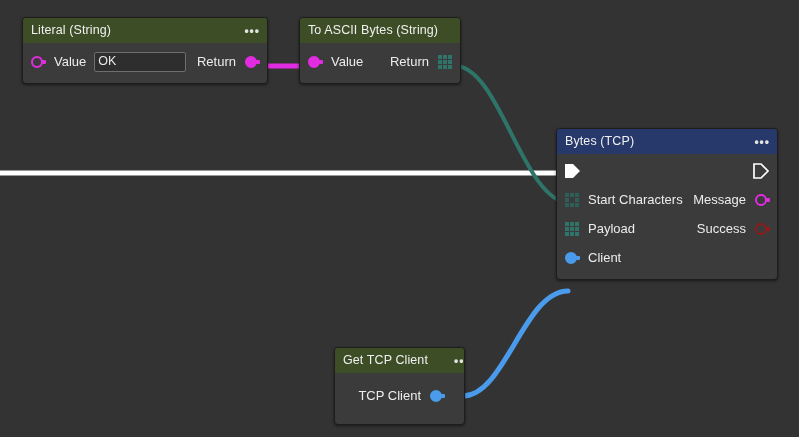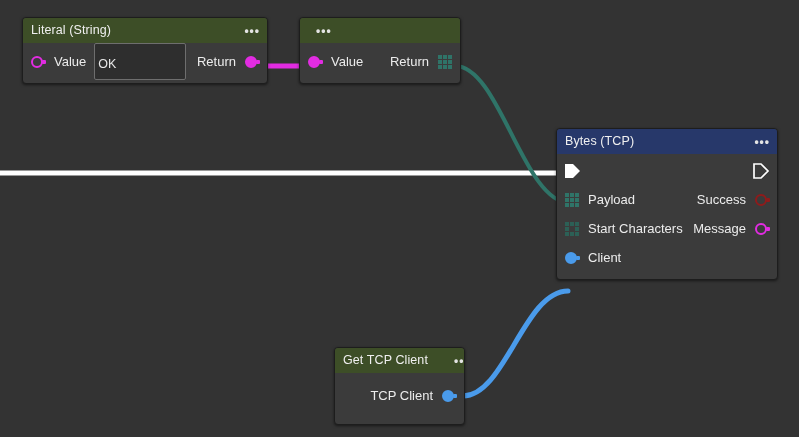--- a/index.html
+++ b/index.html
@@ -133,42 +133,42 @@
   .exec {
     position: relative;
     width: 18px; height: 20px;
     flex: 0 0 18px;
   }
   .exec svg { display: block; }
 
   
   .valuebox {
     width: 92px;
-    height: 37px;
+    height: 20px;
     background: #2e2e2e;
     border: 1px solid #6e6e6e;
     border-radius: 2px;
     margin-left: 8px;
     color: #e8e8e8;
     font-size: 12.5px;
     line-height: 17px;
-    padding: 12px 3px;
+    padding: 0 3px;
     box-sizing: border-box;
     white-space: nowrap;
     overflow: hidden;
   }
 
   
   #node-literal      { left: 22px;  top: 17px;  width: 246px; }
   #node-ascii        { left: 299px; top: 17px;  width: 162px; }
   #node-send         { left: 556px; top: 128px; width: 222px; }
   #node-gettcpclient { left: 334px; top: 347px; width: 131px; }
 
   #node-send .node-body { padding-top: 2px; }
-  #node-gettcpclient .node-body { padding: 8px 0 14px 0; }
+  #node-gettcpclient .node-body { padding: 8px 12px 14px 0; }
 </style>
 </head>
 <body>
 
 <div id="canvas">
 
   <svg id="wires" viewBox="0 0 799 437" width="799" height="437">
 
     <path d="M -4 173 L 560 173" stroke="#ffffff" stroke-width="5" fill="none"></path>
 
@@ -197,20 +197,21 @@
         <span class="port">
           <span class="circ fill-magenta"></span>
             <span class="nub magenta"></span>
         </span>
       </div>
     </div>
   </div>
 
   <div class="node" id="node-ascii">
     <div class="node-header green">
+      <span class="node-title">To ASCII Bytes (String)</span>
       <span class="dots">•••</span>
     </div>
     <div class="node-body">
       <div class="row">
         <span class="port">
           <span class="circ fill-magenta"></span>
             <span class="nub magenta"></span>
         </span>
         <span class="lbl in">Value</span>
         <span class="spacer"></span>
@@ -248,61 +249,61 @@
         <span class="spacer"></span>
         <span class="exec">
           <svg width="18" height="20" viewBox="0 0 18 20">
             <path d="M 2 3 L 9 3 L 16 10 L 9 17 L 2 17 Z" fill="none" stroke="#ffffff" stroke-width="1.7"></path>
           </svg>
         </span>
       </div>
 
       <div class="row">
         <span class="port">
+          <span class="grid-port partial">
+              <i></i>
+              <i></i>
+              <i></i>
+              <i></i>
+              <i></i>
+              <i></i>
+              <i></i>
+              <i></i>
+              <i></i>
+            </span>
+        </span>
+        <span class="lbl in">Start Characters</span>
+        <span class="spacer"></span>
+        <span class="lbl out">Message</span>
+        <span class="port">
+          <span class="circ hollow-magenta"></span>
+            <span class="nub magenta"></span>
+        </span>
+      </div>
+
+      <div class="row">
+        <span class="port">
           <span class="grid-port">
               <i></i>
               <i></i>
               <i></i>
               <i></i>
               <i></i>
               <i></i>
               <i></i>
               <i></i>
               <i></i>
             </span>
         </span>
         <span class="lbl in">Payload</span>
         <span class="spacer"></span>
         <span class="lbl out">Success</span>
         <span class="port">
           <span class="circ hollow-red"></span>
             <span class="nub red"></span>
-        </span>
-      </div>
-
-      <div class="row">
-        <span class="port">
-          <span class="grid-port partial">
-              <i></i>
-              <i></i>
-              <i></i>
-              <i></i>
-              <i></i>
-              <i></i>
-              <i></i>
-              <i></i>
-              <i></i>
-            </span>
-        </span>
-        <span class="lbl in">Start Characters</span>
-        <span class="spacer"></span>
-        <span class="lbl out">Message</span>
-        <span class="port">
-          <span class="circ hollow-magenta"></span>
-            <span class="nub magenta"></span>
         </span>
       </div>
 
 
       <div class="row">
         <span class="port">
           <span class="circ fill-blue"></span>
             <span class="nub blue"></span>
         </span>
         <span class="lbl in">Client</span>

